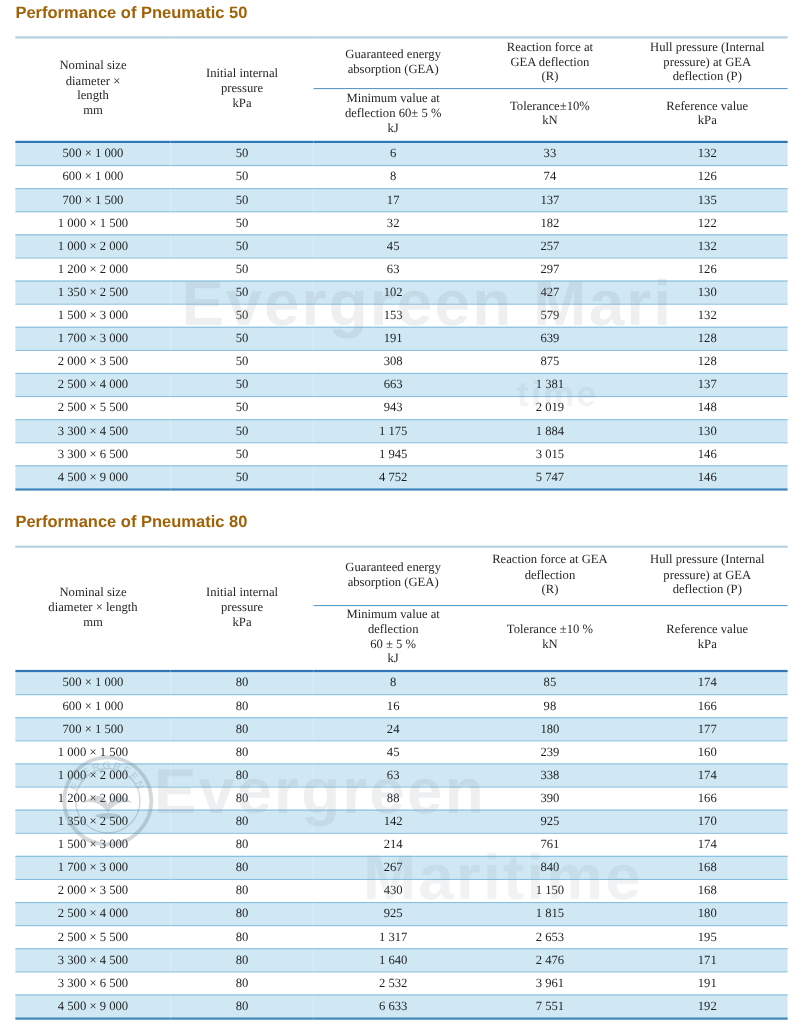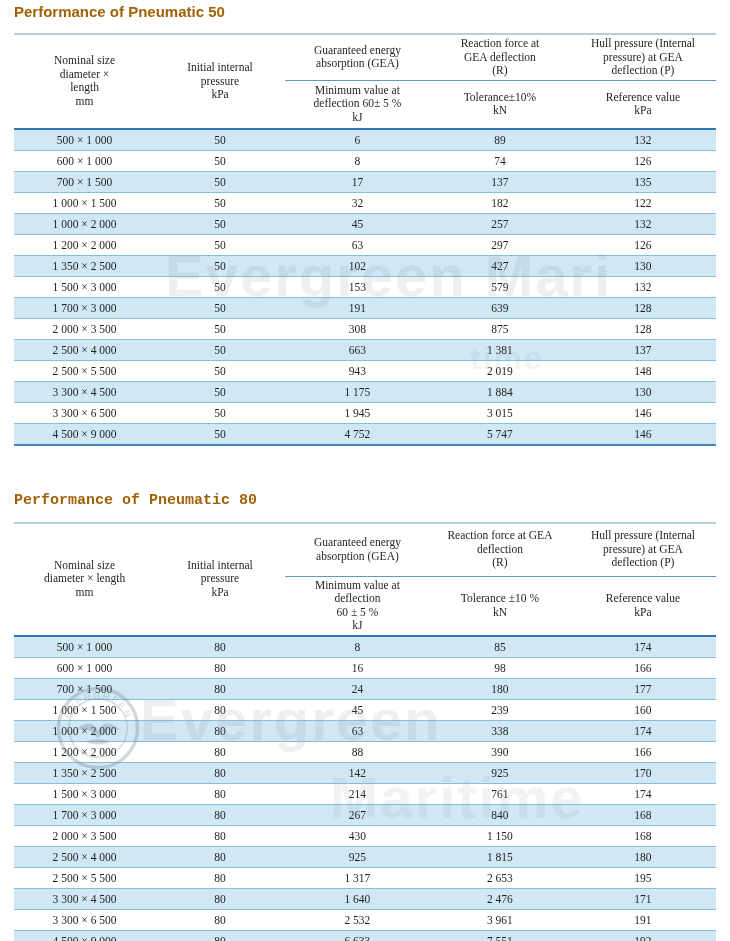--- a/index.html
+++ b/index.html
@@ -14,21 +14,21 @@
   .section { margin: 0 14px; position: relative; }
   .doc-title {
     font-family: "Liberation Sans", sans-serif;
     font-weight: bold;
     font-size: 15px;
     line-height: 18px;
     color: #a16207;
     padding-top: 3px;
     margin: 0 0 12px 0;
   }
-  .section-2 .doc-title { margin-top: 46px; padding-top: 0; font-family: Liberation Mono, monospace; }
+  .section-2 .doc-title { margin-top: 20px; padding-top: 0; }
 
   table.perf {
     width: 702px;
     border-collapse: collapse;
     table-layout: fixed;
     border-top: 2px solid #b6cfe0;
     border-bottom: 2px solid #3f85bb;
   }
   thead th {
     font-weight: normal;
@@ -121,21 +121,21 @@
 kN</th>
         <th class="subhead">Reference value
 kPa</th>
       </tr>
     </thead>
     <tbody>
         <tr>
           <td>500 × 1 000</td>
           <td>50</td>
           <td>6</td>
-          <td>89</td>
+          <td>33</td>
           <td>132</td>
         </tr>
         <tr>
           <td>600 × 1 000</td>
           <td>50</td>
           <td>8</td>
           <td>74</td>
           <td>126</td>
         </tr>
         <tr>

